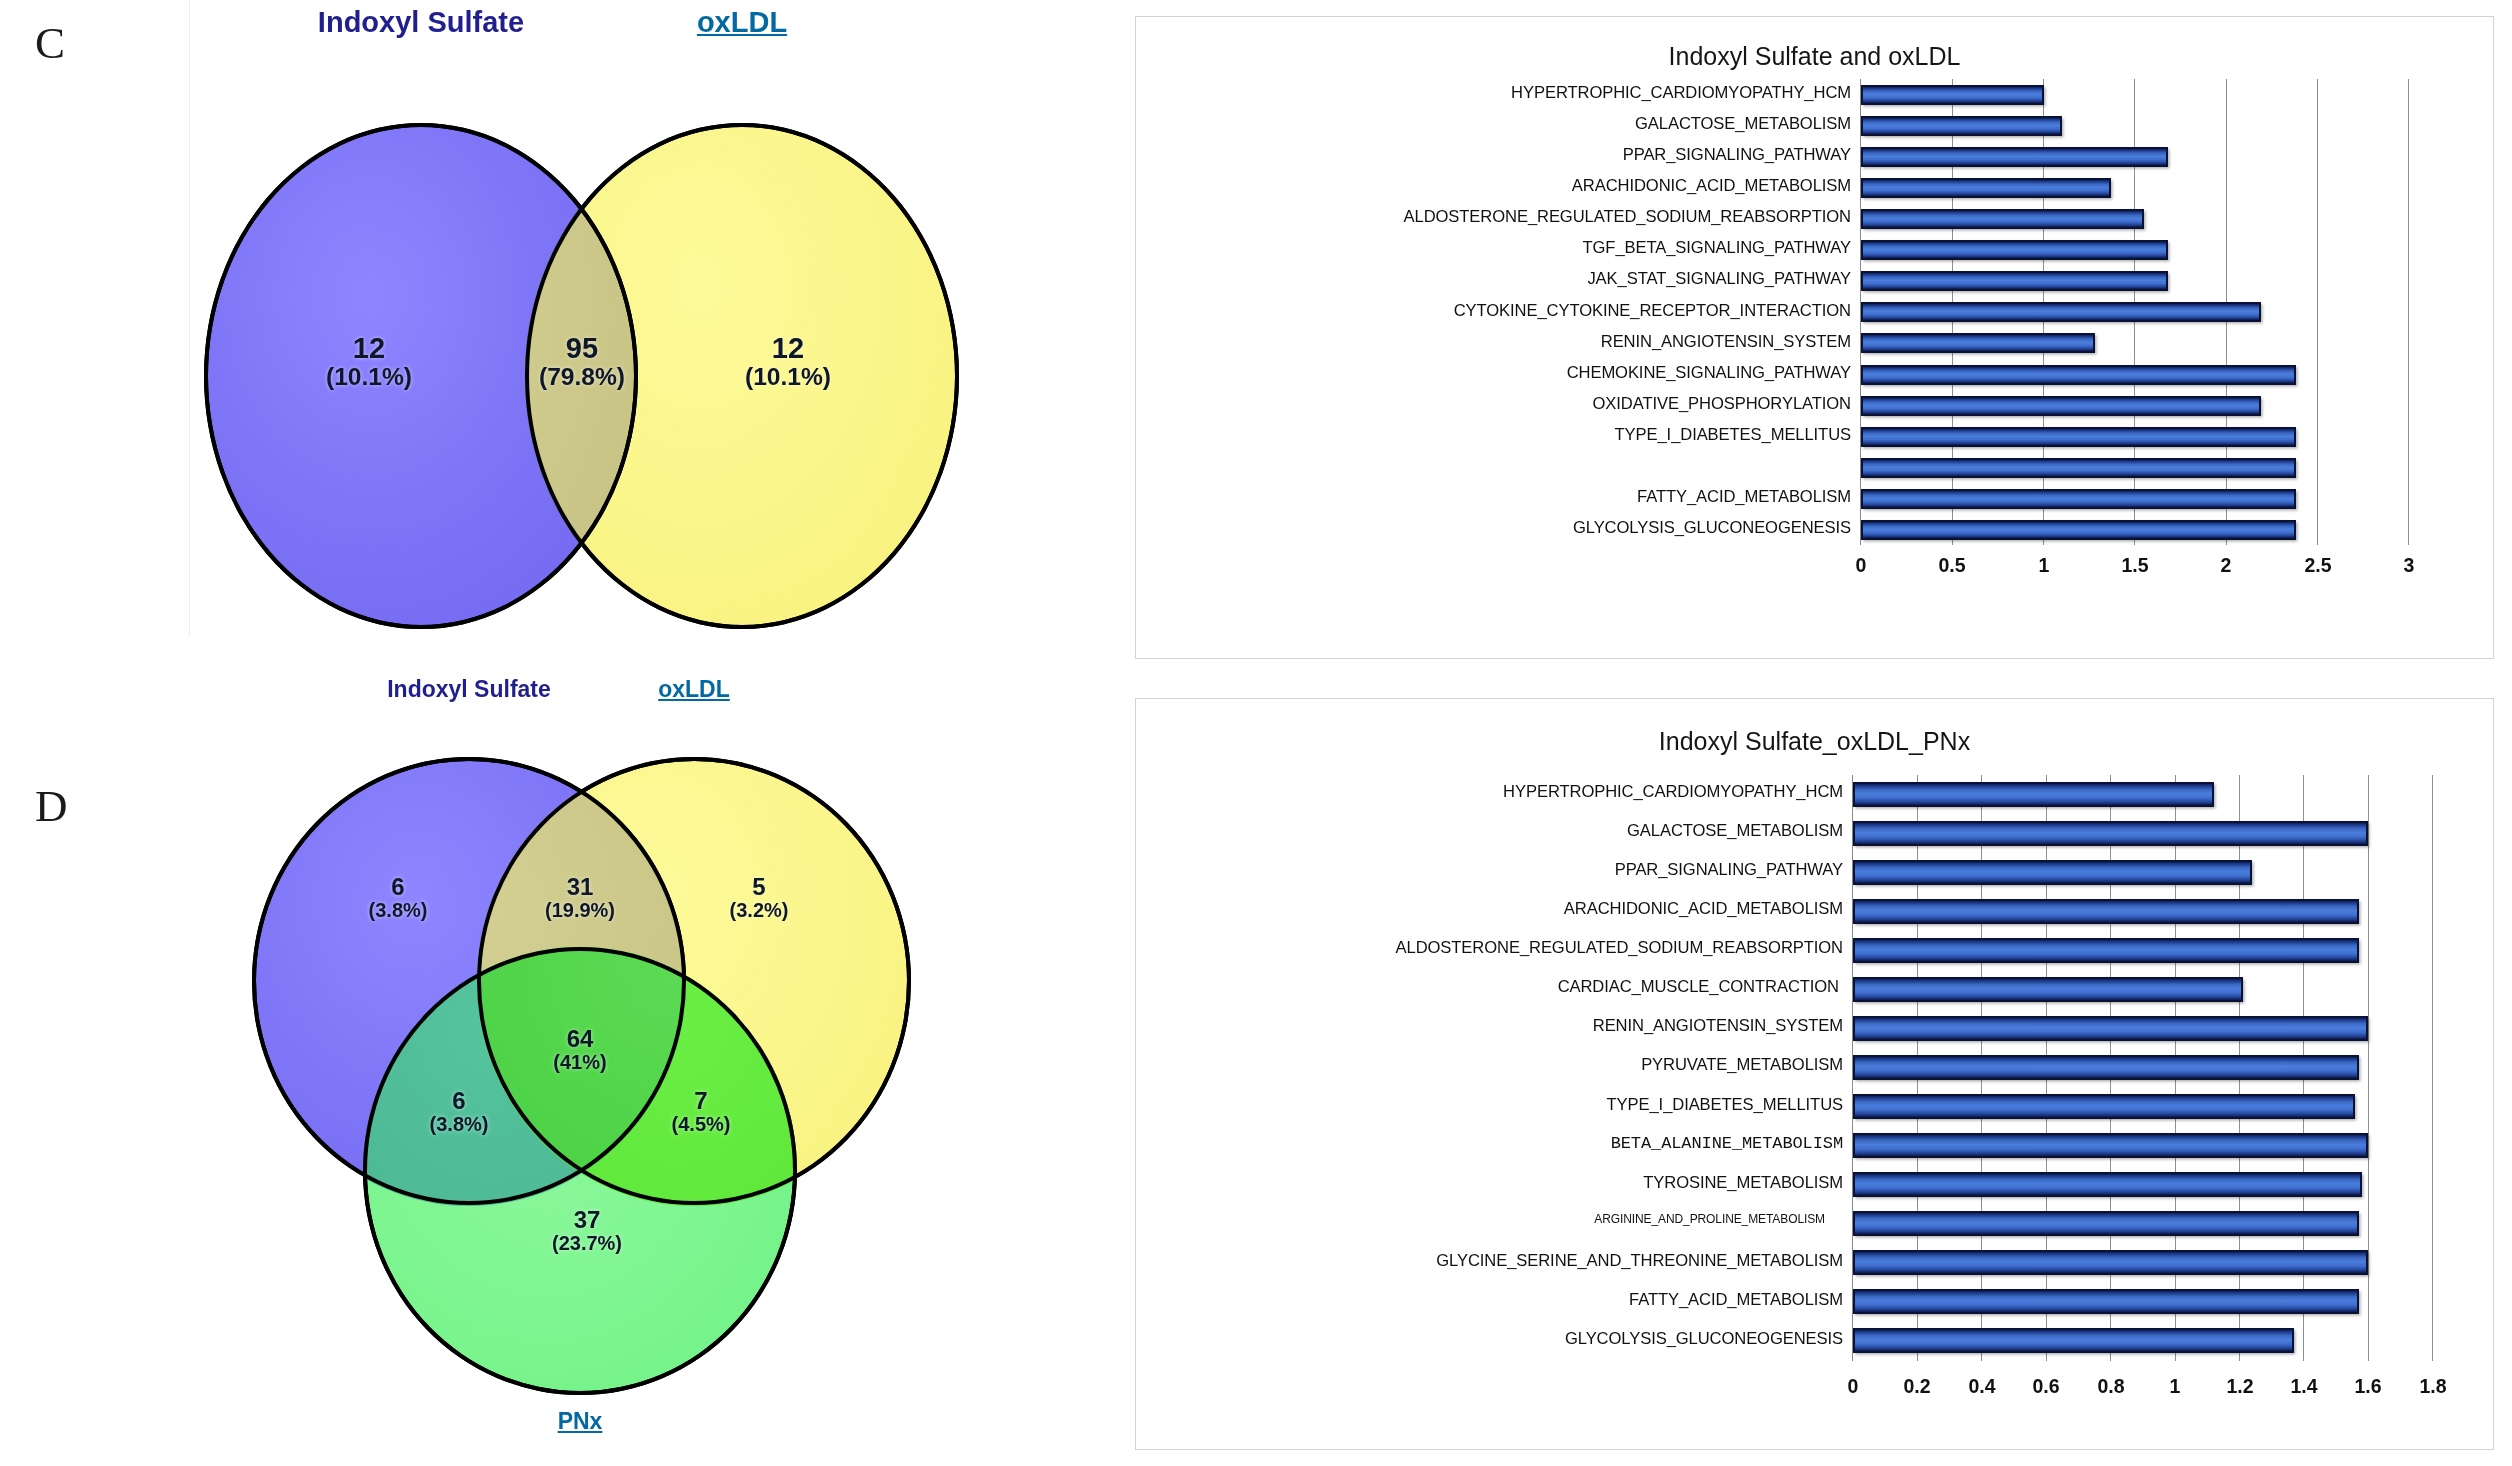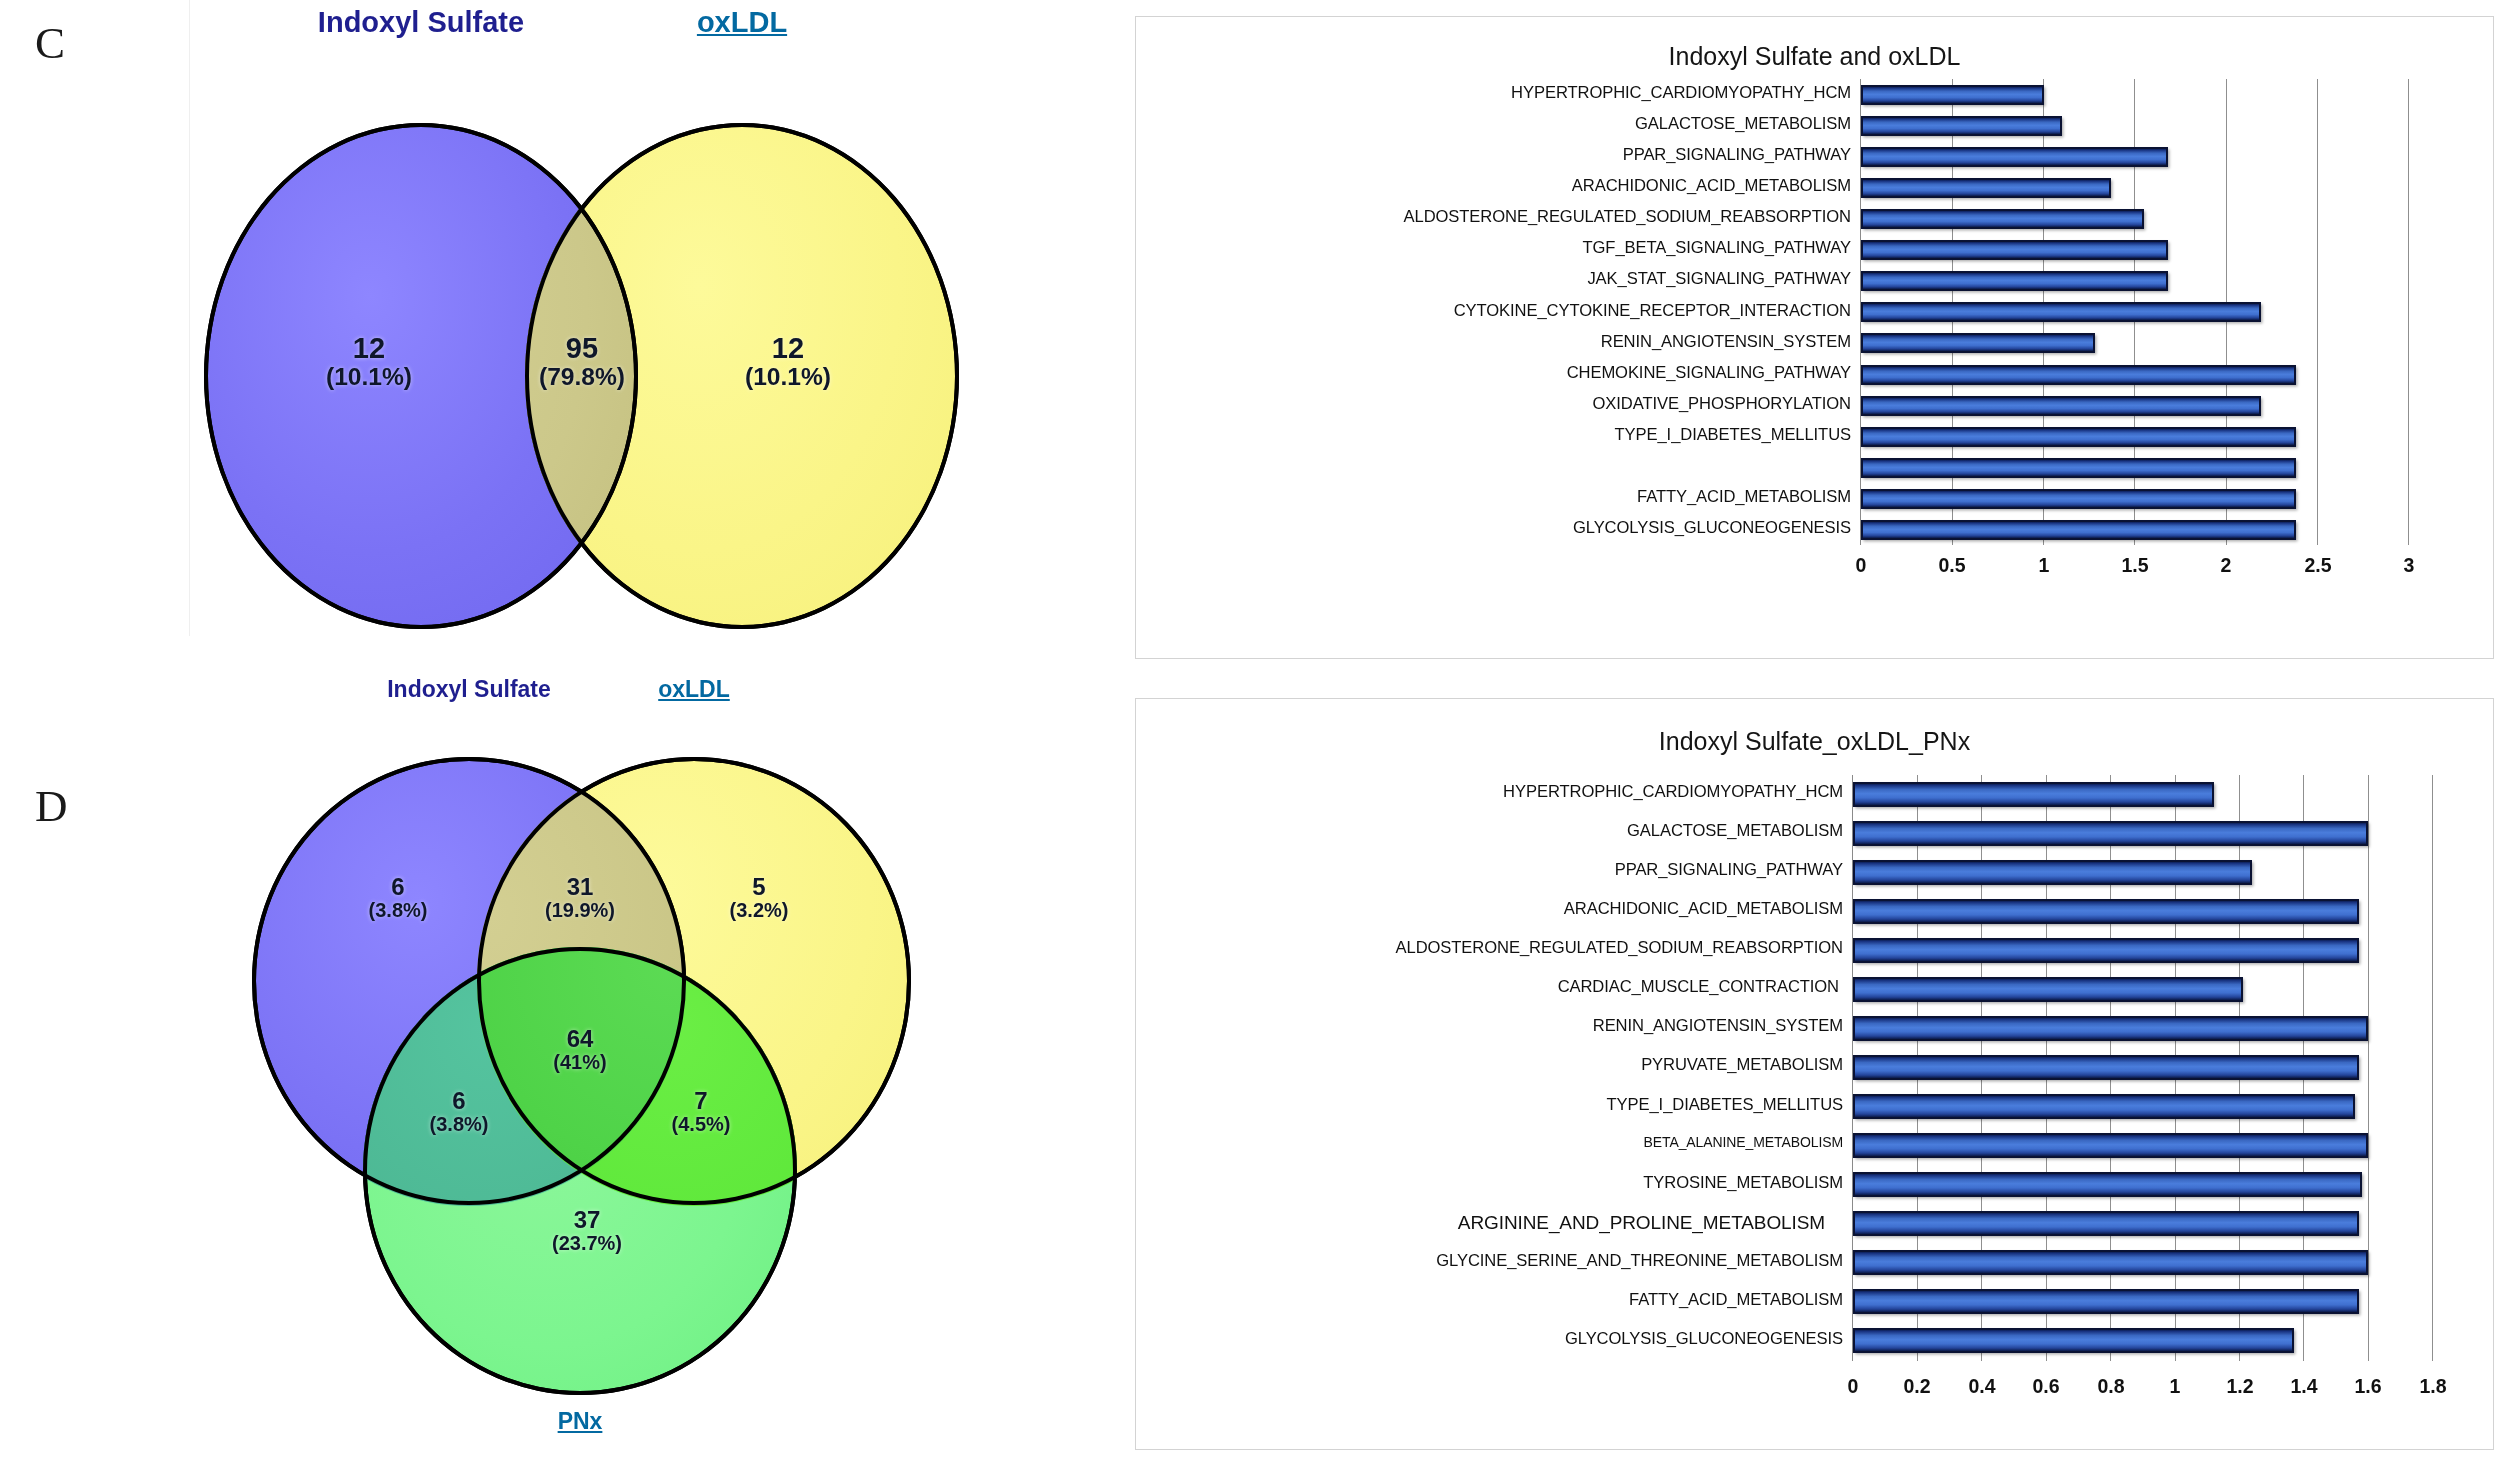--- a/index.html
+++ b/index.html
@@ -304,25 +304,25 @@
       <div class="cat-label" style="right: 652px; top: 172px; font-size: 16.6px; width: 795px;">ALDOSTERONE_REGULATED_SODIUM_REABSORPTION</div>
       <div class="bar" title="ALDOSTERONE_REGULATED_SODIUM_REABSORPTION: 1.57" style="left: 717px; top: 172px; height: 24.6px; width: 506px;"></div>
       <div class="cat-label" style="right: 656px; top: 211px; font-size: 16.6px; width: 795px;">CARDIAC_MUSCLE_CONTRACTION</div>
       <div class="bar" title="CARDIAC_MUSCLE_CONTRACTION: 1.21" style="left: 717px; top: 211px; height: 24.6px; width: 390px;"></div>
       <div class="cat-label" style="right: 652px; top: 250px; font-size: 16.6px; width: 795px;">RENIN_ANGIOTENSIN_SYSTEM</div>
       <div class="bar" title="RENIN_ANGIOTENSIN_SYSTEM: 1.6" style="left: 717px; top: 250px; height: 24.6px; width: 515px;"></div>
       <div class="cat-label" style="right: 652px; top: 289px; font-size: 16.6px; width: 795px;">PYRUVATE_METABOLISM</div>
       <div class="bar" title="PYRUVATE_METABOLISM: 1.57" style="left: 717px; top: 289px; height: 24.6px; width: 506px;"></div>
       <div class="cat-label" style="right: 652px; top: 329px; font-size: 16.6px; width: 795px;">TYPE_I_DIABETES_MELLITUS</div>
       <div class="bar" title="TYPE_I_DIABETES_MELLITUS: 1.56" style="left: 717px; top: 328px; height: 24.6px; width: 502px;"></div>
-      <div class="cat-label" style="right: 652px; top: 368px; font-size: 14px; width: 795px;">BETA_ALANINE_METABOLISM</div>
+      <div class="cat-label" style="right: 652px; top: 368px; font-size: 17px; width: 795px; font-family: Liberation Mono, monospace;">BETA_ALANINE_METABOLISM</div>
       <div class="bar" title="BETA_ALANINE_METABOLISM: 1.6" style="left: 717px; top: 367px; height: 24.6px; width: 515px;"></div>
       <div class="cat-label" style="right: 652px; top: 407px; font-size: 16.6px; width: 795px;">TYROSINE_METABOLISM</div>
       <div class="bar" title="TYROSINE_METABOLISM: 1.58" style="left: 717px; top: 406px; height: 24.6px; width: 509px;"></div>
-      <div class="cat-label" style="right: 670px; top: 446px; font-size: 19px; width: 795px;">ARGININE_AND_PROLINE_METABOLISM</div>
+      <div class="cat-label" style="right: 670px; top: 446px; font-size: 12px; width: 795px;">ARGININE_AND_PROLINE_METABOLISM</div>
       <div class="bar" title="ARGININE_AND_PROLINE_METABOLISM: 1.57" style="left: 717px; top: 445px; height: 24.6px; width: 506px;"></div>
       <div class="cat-label" style="right: 652px; top: 485px; font-size: 16.6px; width: 795px;">GLYCINE_SERINE_AND_THREONINE_METABOLISM</div>
       <div class="bar" title="GLYCINE_SERINE_AND_THREONINE_METABOLISM: 1.6" style="left: 717px; top: 484px; height: 24.6px; width: 515px;"></div>
       <div class="cat-label" style="right: 652px; top: 524px; font-size: 16.6px; width: 795px;">FATTY_ACID_METABOLISM</div>
       <div class="bar" title="FATTY_ACID_METABOLISM: 1.57" style="left: 717px; top: 523px; height: 24.6px; width: 506px;"></div>
       <div class="cat-label" style="right: 652px; top: 563px; font-size: 16.6px; width: 795px;">GLYCOLYSIS_GLUCONEOGENESIS</div>
       <div class="bar" title="GLYCOLYSIS_GLUCONEOGENESIS: 1.37" style="left: 717px; top: 562px; height: 24.6px; width: 441px;"></div>
       <div class="tick-label" style="left: 681px; top: 609px; width: 72px; font-size: 19.5px;">0</div>
       <div class="tick-label" style="left: 745px; top: 609px; width: 72px; font-size: 19.5px;">0.2</div>
       <div class="tick-label" style="left: 810px; top: 609px; width: 72px; font-size: 19.5px;">0.4</div>

